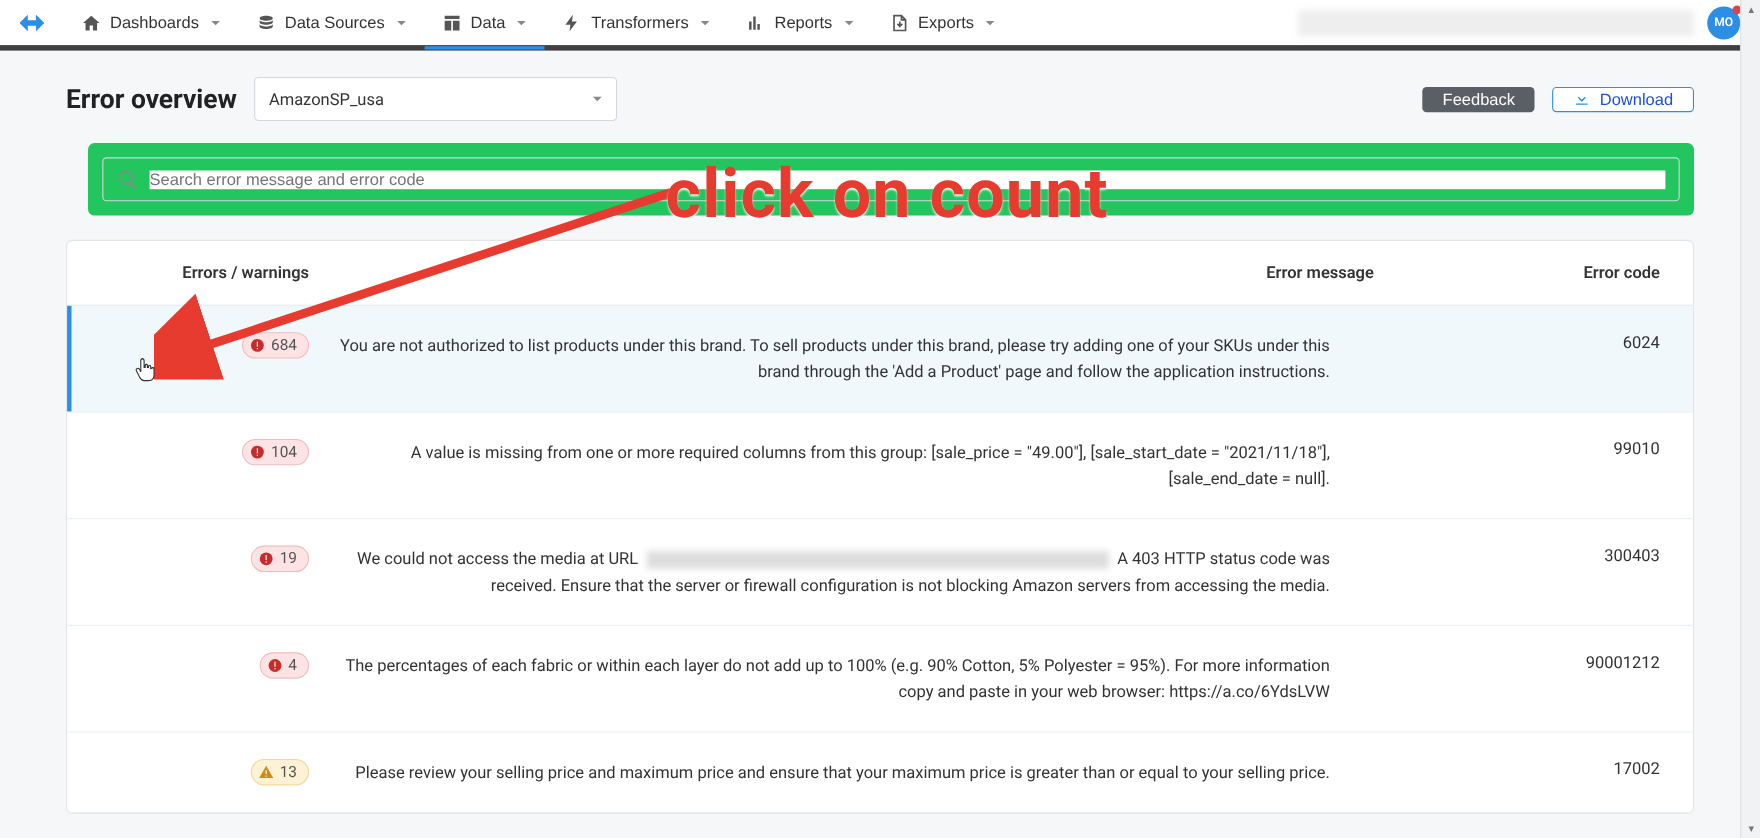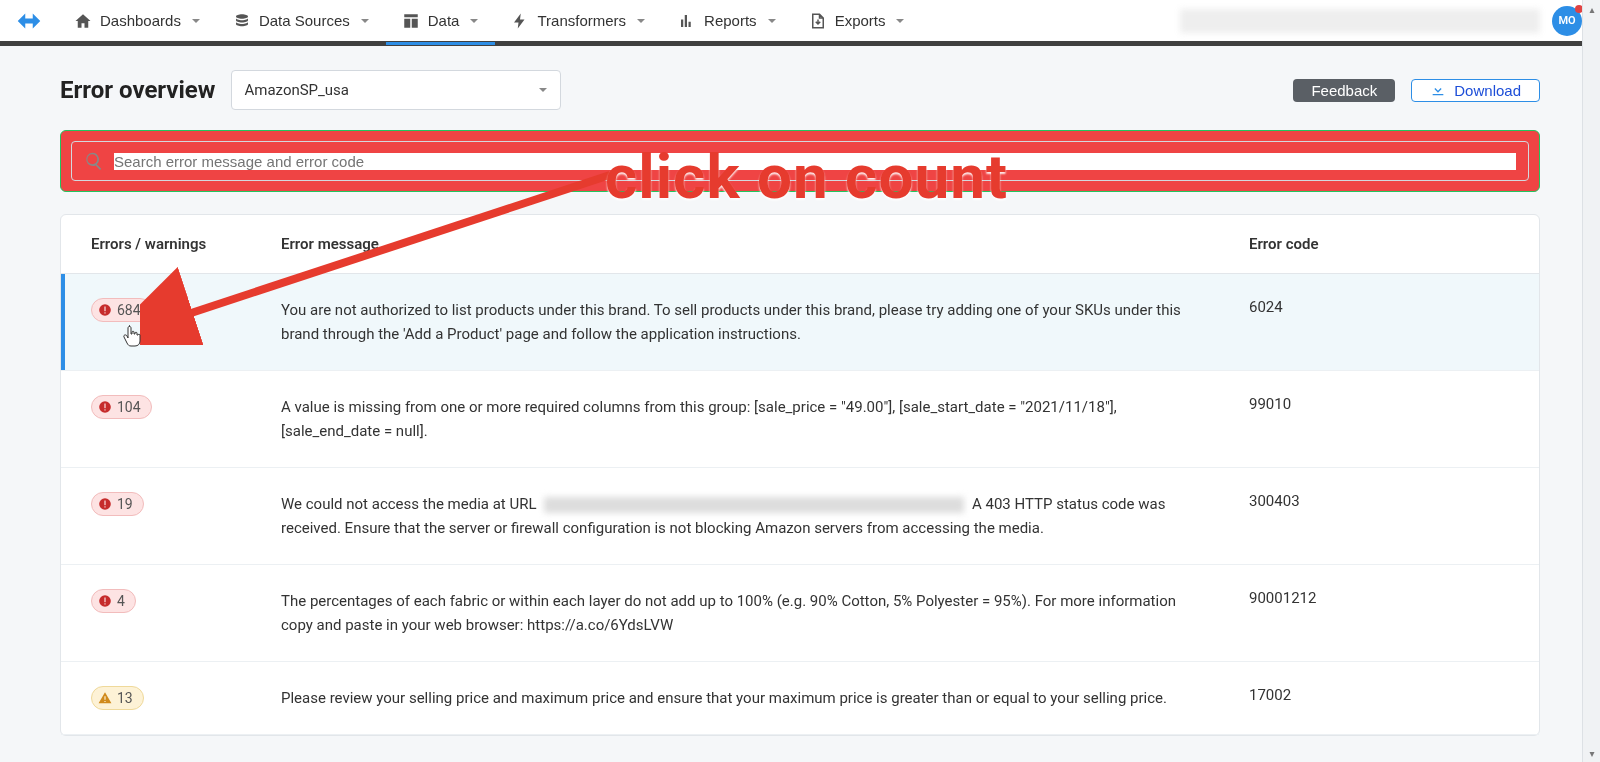--- a/index.html
+++ b/index.html
@@ -90,41 +90,43 @@
       height: 23px; padding: 0 18px; border-radius: 4px;
       font-size: 15px; cursor: pointer; display: flex;
       align-items: center; gap: 8px; border: none;
     }
     .btn-dark { background: #5a5f65; color: #fff; }
     .btn-outline { background: #fff; border: 1px solid #2d8ee6; color: #1d4ed8; }
     .spacer { flex: 1; }
     
     .search-wrap {
       margin-top: 20px;
-      background: #ef4444; border: 1px solid #22c55e; border-radius: 6px;
+      background: #22c55e; border: 3px solid #22c55e; border-radius: 6px;
       padding: 10px;
+      margin-left: 20px;
     }
     .search-box {
       border: 1px solid #d3d8de; border-radius: 4px;
       height: 40px; width: 100%;
       display: flex; align-items: center; padding: 0 12px; gap: 10px;
     }
     .search-box input {
       border: none; outline: none; flex: 1; font-size: 15px; color: #555;
     }
     
     .table-wrap {
       margin-top: 22px; background: #fff; border: 1px solid #e2e6ea;
       border-radius: 6px;
     }
     .thead, .trow {
       display: grid;
       grid-template-columns: 190px 1fr 260px;
       align-items: start;
       padding: 20px 30px;
+      text-align: right;
     }
     .thead {
       font-weight: 600; font-size: 15px; color: #333;
       border-bottom: 1px solid #e2e6ea;
     }
     .trow {
       border-bottom: 1px solid #ecf0f3;
       padding: 24px 30px;
       font-size: 15px; color: #333;
       position: relative;

